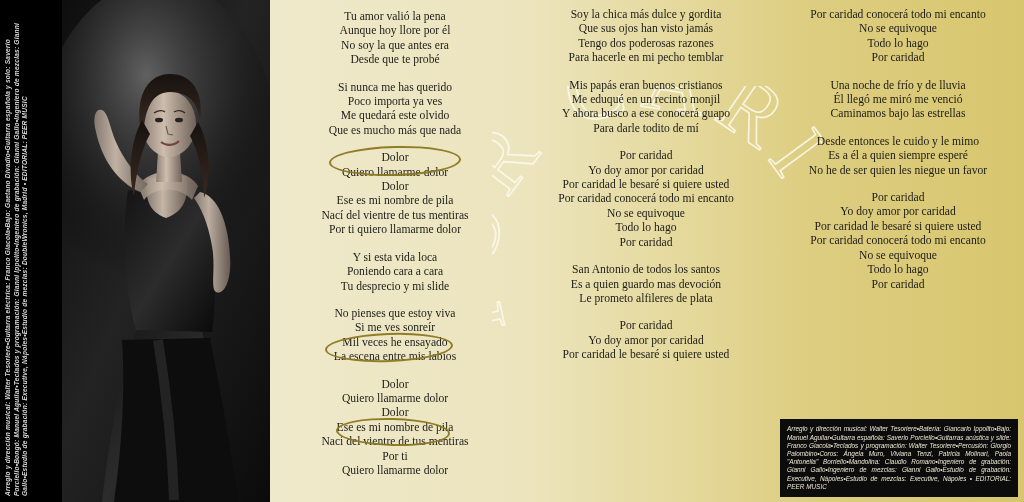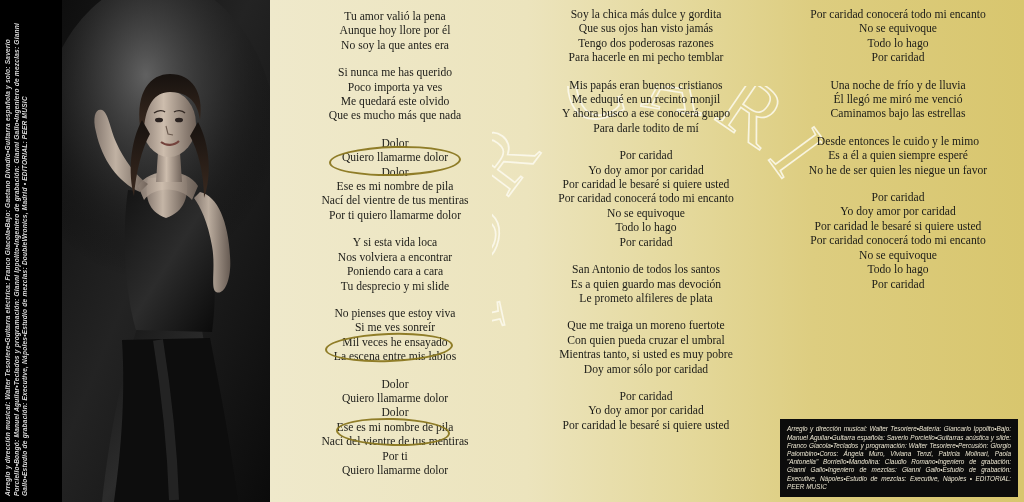--- a/index.html
+++ b/index.html
@@ -215,38 +215,38 @@
       </svg>
     </div>
 
     <div class="cols">
 
       <div class="col col-a">
         <div class="stanza">
           <div class="line">Tu amor valió la pena</div>
           <div class="line">Aunque hoy llore por él</div>
           <div class="line">No soy la que antes era</div>
+          <div class="line">Desde que te probé</div>
         </div>
         <div class="stanza">
           <div class="line">Si nunca me has querido</div>
           <div class="line">Poco importa ya ves</div>
           <div class="line">Me quedará este olvido</div>
           <div class="line">Que es mucho más que nada</div>
         </div>
         <div class="stanza">
           <div class="line">Dolor</div>
           <div class="line">Quiero llamarme dolor</div>
           <div class="line">Dolor</div>
           <div class="line">Ese es mi nombre de pila</div>
           <div class="line">Nací del vientre de tus mentiras</div>
           <div class="line">Por ti quiero llamarme dolor</div>
         </div>
         <div class="stanza">
           <div class="line">Y si esta vida loca</div>
-          <div class="line">Nos volviera a encontrar</div>
           <div class="line">Poniendo cara a cara</div>
           <div class="line">Tu desprecio y mi slide</div>
         </div>
         <div class="stanza">
           <div class="line">No pienses que estoy viva</div>
           <div class="line">Si me ves sonreír</div>
           <div class="line">Mil veces he ensayado</div>
           <div class="line">La escena entre mis labios</div>
         </div>
         <div class="stanza">
@@ -285,26 +285,20 @@
           <div class="line">No se equivoque</div>
           <div class="line">Todo lo hago</div>
           <div class="line">Por caridad</div>
         </div>
         <div class="stanza">
           <div class="line">San Antonio de todos los santos</div>
           <div class="line">Es a quien guardo mas devoción</div>
           <div class="line">Le prometo alfileres de plata</div>
         </div>
         <div class="stanza">
-          <div class="line">Que me traiga un moreno fuertote</div>
-          <div class="line">Con quien pueda cruzar el umbral</div>
-          <div class="line">Mientras tanto, si usted es muy pobre</div>
-          <div class="line">Doy amor sólo por caridad</div>
-        </div>
-        <div class="stanza">
           <div class="line">Por caridad</div>
           <div class="line">Yo doy amor por caridad</div>
           <div class="line">Por caridad le besaré si quiere usted</div>
         </div>
       </div>
 
       <div class="col col-c">
         <div class="stanza">
           <div class="line wrap">Por caridad conocerá todo mi encanto</div>
           <div class="line">No se equivoque</div>

